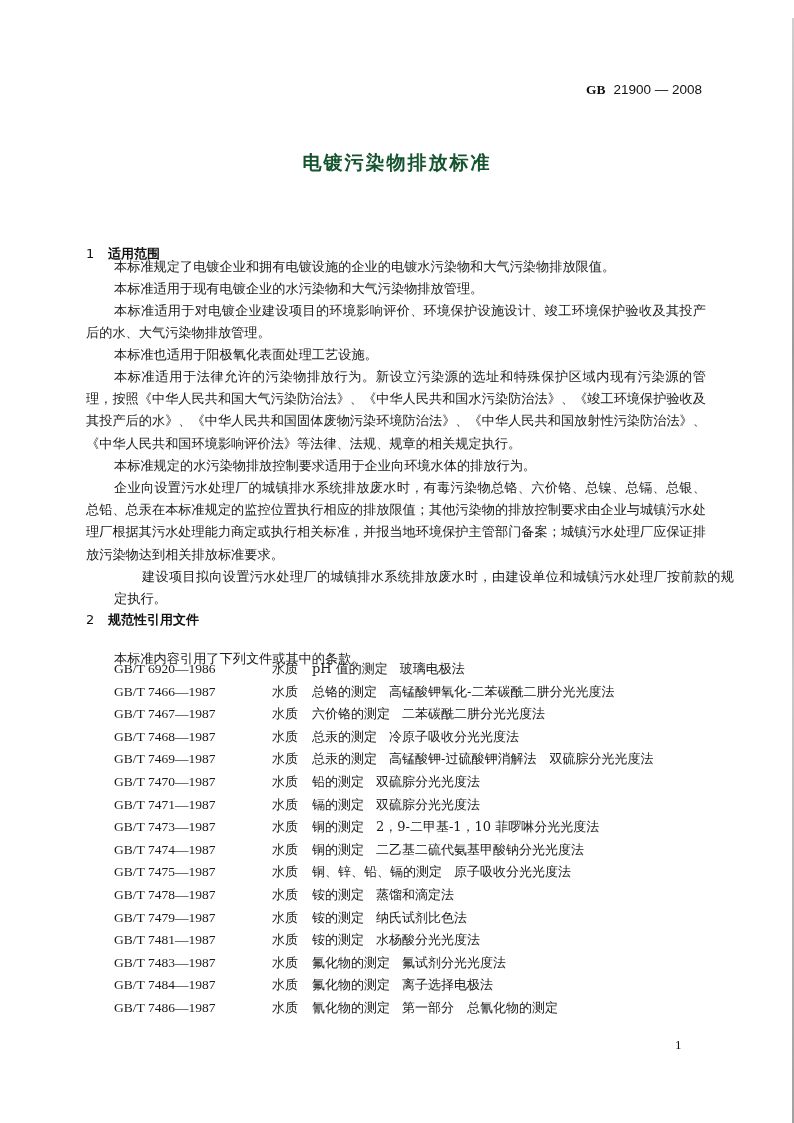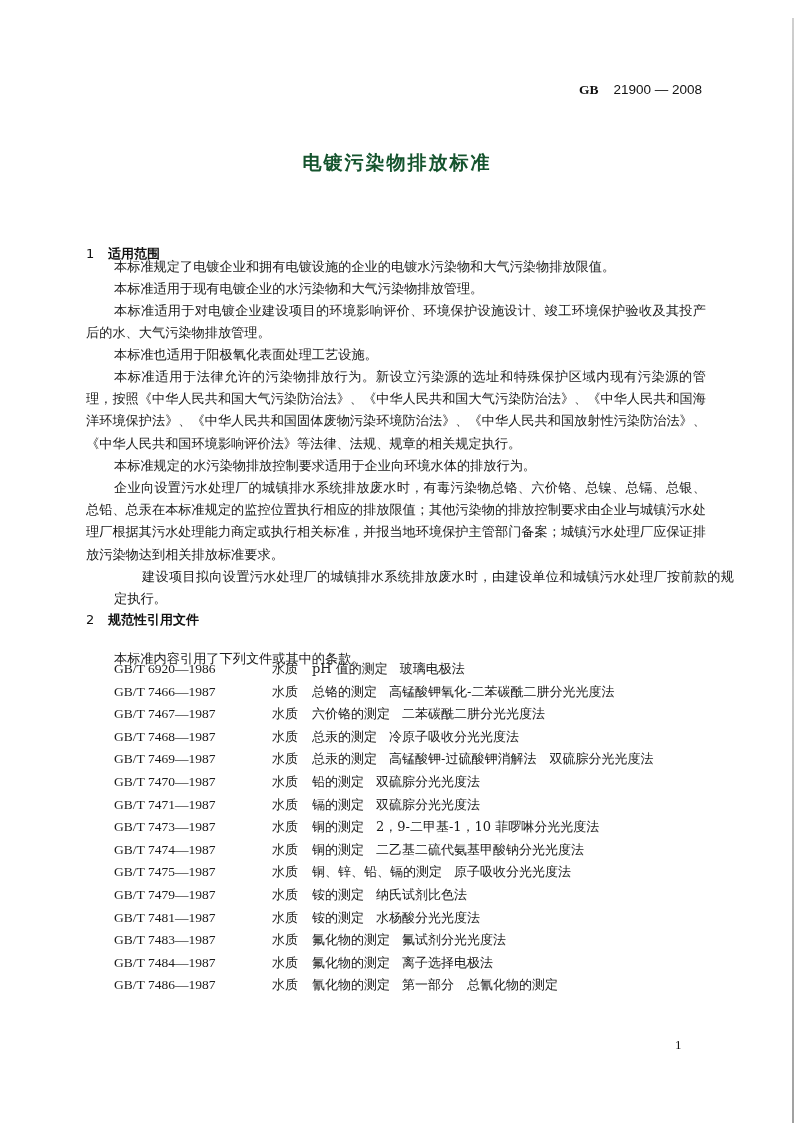--- a/index.html
+++ b/index.html
@@ -9,21 +9,21 @@
     color: #1a1a1a;
   }
   .scan-edge {
     position: absolute; left: 792px; top: 18px; width: 2px; height: 1105px;
     background: linear-gradient(#d0d0d0, #9a9a9a 30%, #c8c8c8 60%, #a0a0a0);
   }
   .std-code {
     position: absolute; top: 82px; right: 92px;
     font-family: "Liberation Sans", sans-serif; font-size: 13.5px; color: #111;
   }
-  .std-code b { font-family: "Liberation Serif", serif; font-weight: bold; margin-right: 15px; }
+  .std-code b { font-family: "Liberation Serif", serif; font-weight: bold; margin-right: 8px; }
   .doc-title {
     position: absolute; top: 150px; left: 0; width: 794px; text-align: center;
     font-family: "DejaVu Sans", sans-serif; font-size: 19px; font-weight: bold; letter-spacing: 2px; color: #14532d;
   }
   .section-heading {
     position: absolute; left: 86px;
     font-family: "DejaVu Sans", sans-serif; font-size: 13px; font-weight: bold; color: #111;
   }
   .section-heading .num { display: inline-block; width: 22px; font-weight: normal; }
   .para {
@@ -55,21 +55,21 @@
 <div class="doc-title">电镀污染物排放标准</div>
 
 <div class="section-heading" style="top:229px;margin-top:16px;">
   <span class="num">1</span><span>适用范围</span>
 </div>
 
 <div class="para" style="top:256px;">本标准规定了电镀企业和拥有电镀设施的企业的电镀水污染物和大气污染物排放限值。</div>
 <div class="para" style="top:278px;">本标准适用于现有电镀企业的水污染物和大气污染物排放管理。</div>
 <div class="para" style="top:300px;">本标准适用于对电镀企业建设项目的环境影响评价、环境保护设施设计、竣工环境保护验收及其投产后的水、大气污染物排放管理。</div>
 <div class="para" style="top:344px;">本标准也适用于阳极氧化表面处理工艺设施。</div>
-<div class="para" style="top:366px;">本标准适用于法律允许的污染物排放行为。新设立污染源的选址和特殊保护区域内现有污染源的管理，按照《中华人民共和国大气污染防治法》、《中华人民共和国大气污染防治法》、《中华人民共和国海洋环境保护法》、《中华人民共和国固体废物污染环境防治法》、《中华人民共和国放射性污染防治法》、《中华人民共和国环境影响评价法》等法律、法规、规章的相关规定执行。</div>
+<div class="para" style="top:366px;">本标准适用于法律允许的污染物排放行为。新设立污染源的选址和特殊保护区域内现有污染源的管理，按照《中华人民共和国大气污染防治法》、《中华人民共和国水污染防治法》、《竣工环境保护验收及其投产后的水》、《中华人民共和国固体废物污染环境防治法》、《中华人民共和国放射性污染防治法》、《中华人民共和国环境影响评价法》等法律、法规、规章的相关规定执行。</div>
 <div class="para" style="top:455px;">本标准规定的水污染物排放控制要求适用于企业向环境水体的排放行为。</div>
 <div class="para" style="top:477px;">企业向设置污水处理厂的城镇排水系统排放废水时，有毒污染物总铬、六价铬、总镍、总镉、总银、总铅、总汞在本标准规定的监控位置执行相应的排放限值；其他污染物的排放控制要求由企业与城镇污水处理厂根据其污水处理能力商定或执行相关标准，并报当地环境保护主管部门备案；城镇污水处理厂应保证排放污染物达到相关排放标准要求。</div>
 <div class="para" style="top:566px;margin-left:28px;">建设项目拟向设置污水处理厂的城镇排水系统排放废水时，由建设单位和城镇污水处理厂按前款的规定执行。</div>
 
 <div class="section-heading" style="top:611px;">
   <span class="num">2</span><span>规范性引用文件</span>
 </div>
 
 <div class="para" style="top:648px;">本标准内容引用了下列文件或其中的条款。</div>
 
@@ -77,20 +77,21 @@
     <div class="ref-row"><span class="ref-code">GB/T 6920—1986</span><span class="ref-cat">水质</span><span>pH 值的测定</span><span class="ref-sep"></span><span>玻璃电极法</span></div>
     <div class="ref-row"><span class="ref-code">GB/T 7466—1987</span><span class="ref-cat">水质</span><span>总铬的测定</span><span class="ref-sep"></span><span>高锰酸钾氧化-二苯碳酰二肼分光光度法</span></div>
     <div class="ref-row"><span class="ref-code">GB/T 7467—1987</span><span class="ref-cat">水质</span><span>六价铬的测定</span><span class="ref-sep"></span><span>二苯碳酰二肼分光光度法</span></div>
     <div class="ref-row"><span class="ref-code">GB/T 7468—1987</span><span class="ref-cat">水质</span><span>总汞的测定</span><span class="ref-sep"></span><span>冷原子吸收分光光度法</span></div>
     <div class="ref-row"><span class="ref-code">GB/T 7469—1987</span><span class="ref-cat">水质</span><span>总汞的测定</span><span class="ref-sep"></span><span>高锰酸钾-过硫酸钾消解法　双硫腙分光光度法</span></div>
     <div class="ref-row"><span class="ref-code">GB/T 7470—1987</span><span class="ref-cat">水质</span><span>铅的测定</span><span class="ref-sep"></span><span>双硫腙分光光度法</span></div>
     <div class="ref-row"><span class="ref-code">GB/T 7471—1987</span><span class="ref-cat">水质</span><span>镉的测定</span><span class="ref-sep"></span><span>双硫腙分光光度法</span></div>
     <div class="ref-row"><span class="ref-code">GB/T 7473—1987</span><span class="ref-cat">水质</span><span>铜的测定</span><span class="ref-sep"></span><span>2，9-二甲基-1，10 菲啰啉分光光度法</span></div>
     <div class="ref-row"><span class="ref-code">GB/T 7474—1987</span><span class="ref-cat">水质</span><span>铜的测定</span><span class="ref-sep"></span><span>二乙基二硫代氨基甲酸钠分光光度法</span></div>
     <div class="ref-row"><span class="ref-code">GB/T 7475—1987</span><span class="ref-cat">水质</span><span>铜、锌、铅、镉的测定</span><span class="ref-sep"></span><span>原子吸收分光光度法</span></div>
+    <div class="ref-row"><span class="ref-code">GB/T 7478—1987</span><span class="ref-cat">水质</span><span>铵的测定</span><span class="ref-sep"></span><span>蒸馏和滴定法</span></div>
     <div class="ref-row"><span class="ref-code">GB/T 7479—1987</span><span class="ref-cat">水质</span><span>铵的测定</span><span class="ref-sep"></span><span>纳氏试剂比色法</span></div>
     <div class="ref-row"><span class="ref-code">GB/T 7481—1987</span><span class="ref-cat">水质</span><span>铵的测定</span><span class="ref-sep"></span><span>水杨酸分光光度法</span></div>
     <div class="ref-row"><span class="ref-code">GB/T 7483—1987</span><span class="ref-cat">水质</span><span>氟化物的测定</span><span class="ref-sep"></span><span>氟试剂分光光度法</span></div>
     <div class="ref-row"><span class="ref-code">GB/T 7484—1987</span><span class="ref-cat">水质</span><span>氟化物的测定</span><span class="ref-sep"></span><span>离子选择电极法</span></div>
     <div class="ref-row"><span class="ref-code">GB/T 7486—1987</span><span class="ref-cat">水质</span><span>氰化物的测定</span><span class="ref-sep"></span><span>第一部分　总氰化物的测定</span></div>
   </div>
 
 <div class="page-number">1</div>
 
 </body></html>

